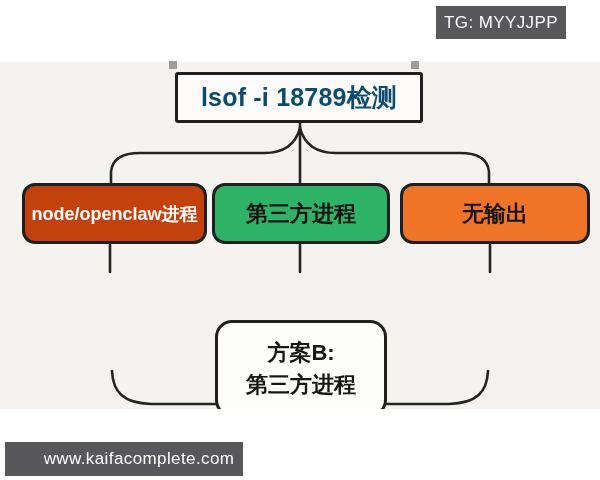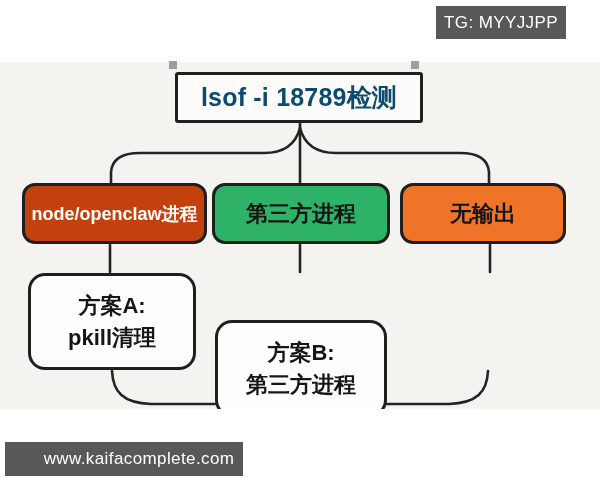--- a/index.html
+++ b/index.html
@@ -40,21 +40,21 @@
     font-size: 25px; font-weight: bold; color: #0c4a6e;
     letter-spacing: 0.2px;
   }
   .condition-node {
     top: 183px; height: 61px;
     border-radius: 13px;
     font-weight: bold;
   }
   .cond-0 { left: 22px;  width: 185px; font-size: 18px; }
   .cond-1 { left: 212px; width: 178px; font-size: 22px; }
-  .cond-2 { left: 400px; width: 166px; font-size: 22px; }
+  .cond-2 { left: 400px; width: 190px; font-size: 22px; }
   .solution-node {
     top: 273px; height: 97px;
     background: #fdfdfc;
     border-radius: 17px;
     font-weight: bold; color: #161616;
     line-height: 1.45;
     flex-direction: column;
   }
   .sol-0 { left: 28px;  width: 168px; font-size: 22px; }
   .sol-1 { left: 215px; width: 172px; font-size: 22px; margin-top: 47px; }
@@ -117,24 +117,20 @@
   </div>
 
   <div class="node condition-node cond-1" style="background-color: rgb(46, 178, 103);">
     <span style="color: rgb(20, 20, 20);">第三方进程</span>
   </div>
 
   <div class="node condition-node cond-2" style="background-color: rgb(239, 116, 39);">
     <span style="color: rgb(20, 20, 20);">无输出</span>
   </div>
 
-  <div class="node solution-node sol-0">
-    <span>方案A:</span>
-    <span>pkill清理</span>
-  </div>
 
   <div class="node solution-node sol-1">
     <span>方案B:</span>
     <span>第三方进程</span>
   </div>
 
 
   <div class="bottom-band"></div>
 
   <div class="badge badge-top" style="background-color: rgb(88, 88, 90);">

